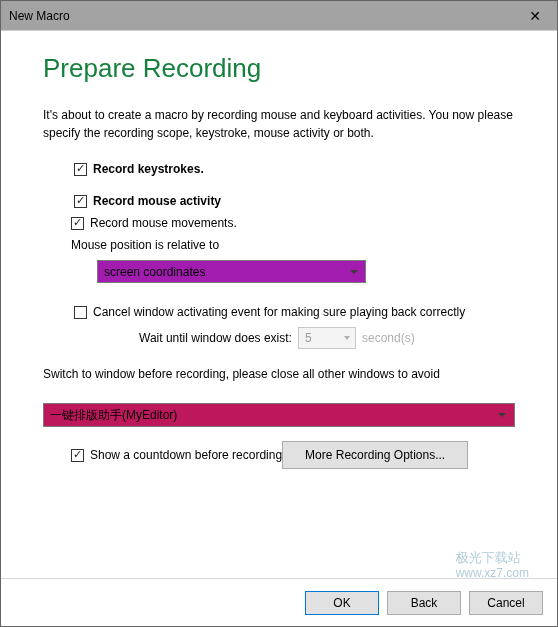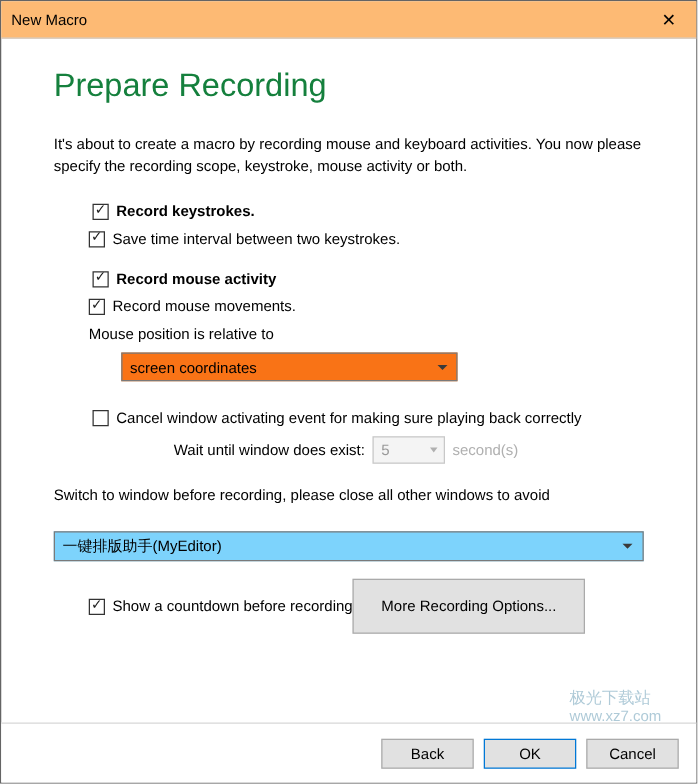--- a/index.html
+++ b/index.html
@@ -14,21 +14,21 @@
     width: 558px; height: 627px;
     border: 1px solid #646464;
     display: flex; flex-direction: column;
     position: relative;
   }
   .titlebar {
     height: 30px;
     display: flex; align-items: center;
     padding: 0 0 0 8px;
     border-bottom: 1px solid #d0d0d0;
-    background: #fdba74;
+    background: #a3a3a3;
   }
   .titlebar .title { flex: 1; font-size: 12px; color: #000; }
   .titlebar .close {
     width: 44px; height: 30px;
     display: flex; align-items: center; justify-content: center;
     font-size: 14px;
     cursor: default;
   }
   .content {
     flex: 1;
@@ -69,21 +69,21 @@
     color: #1a1a1a;
     font-size: 11px;
     position: relative;
     top: -1px;
   }
   .bold { font-weight: 700; }
   .label-text { font-size: 12px; }
   select, .select {
     height: 23px;
     border: 1px solid #7a7a7a;
-    background: #f97316;
+    background: #a21caf;
     font-family: inherit;
     font-size: 12px;
     padding: 0 22px 0 6px;
     appearance: none;
     position: relative;
   }
   .select-wrap {
     position: relative;
     display: inline-block;
   }
@@ -129,21 +129,21 @@
     transform: translateY(-50%);
     pointer-events: none;
   }
   .seconds { color: #b0b0b0; text-align: right; }
   .switch-label { margin: 4px 0 22px 0; }
   .select-full {
     display: block;
     width: 100%;
     height: 24px;
     border: 1px solid #7a7a7a;
-    background: #7dd3fc;
+    background: #be185d;
     font-family: inherit; font-size: 12px;
     padding: 0 22px 0 6px;
     appearance: none;
   }
   .select-full-wrap { position: relative; width: 100%; margin-bottom: 14px; }
   .select-full-wrap::after {
     content: "";
     position: absolute;
     right: 9px; top: 50%;
     width: 0; height: 0;
@@ -152,21 +152,21 @@
     border-top: 4px solid #3a3a3a;
     transform: translateY(-50%);
     pointer-events: none;
   }
   .bottom-row {
     display: flex; align-items: center;
     justify-content: flex-start;
     margin-top: 14px;
   }
   .btn {
-    height: 44px;
+    height: 28px;
     border: 1px solid #aaaaaa;
     background: #e1e1e1;
     font-family: inherit; font-size: 12px;
     padding: 0 12px;
     cursor: default;
     display: inline-flex;
     align-items: center;
     justify-content: center;
   }
   .btn-more { width: 186px; }
@@ -213,24 +213,20 @@
 
     <h1 class="heading">Prepare Recording</h1>
 
     <div class="intro">It's about to create a macro by recording mouse and keyboard activities. You now please specify the recording scope, keystroke, mouse activity or both.</div>
 
     
     <div class="row indent1">
       <span class="checkbox checked"></span>
       <span class="label-text bold">Record keystrokes.</span>
     </div>
-    <div class="row indent2">
-      <span class="checkbox checked"></span>
-      <span class="label-text">Save time interval between two keystrokes.</span>
-    </div>
 
     <div class="gap-v"></div>
 
     
     <div class="row indent1">
       <span class="checkbox checked"></span>
       <span class="label-text bold">Record mouse activity</span>
     </div>
     <div class="row indent2">
       <span class="checkbox checked"></span>
@@ -270,22 +266,22 @@
       <div class="row" style="margin:0;">
         <span class="checkbox checked" style="margin-left:28px;"></span>
         <span class="label-text">Show a countdown before recording</span>
       </div>
       <button class="btn btn-more">More Recording Options...</button>
     </div>
 
   </div>
 
   <div class="footer">
+    <button class="btn btn-ft btn-ok">OK</button>
     <button class="btn btn-ft">Back</button>
-    <button class="btn btn-ft btn-ok">OK</button>
     <button class="btn btn-ft">Cancel</button>
   </div>
 
   <div class="watermark">
     <div class="wm-top">极光下载站</div>
     <div class="wm-bot">www.xz7.com</div>
   </div>
 
 </div>
 

